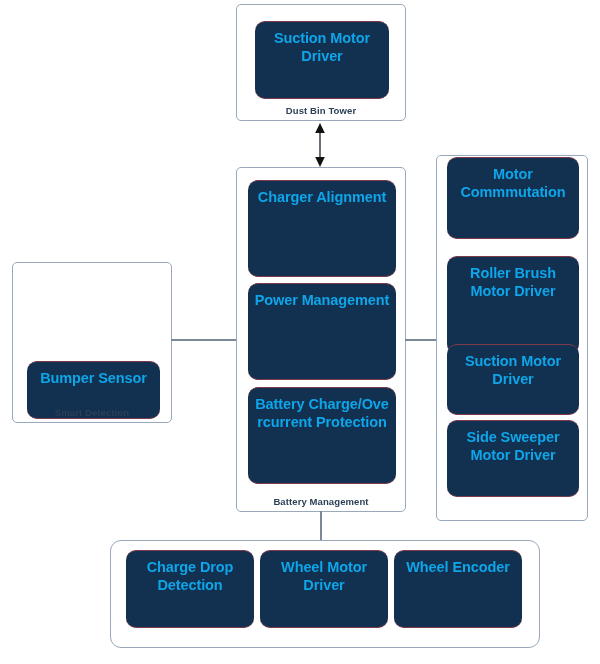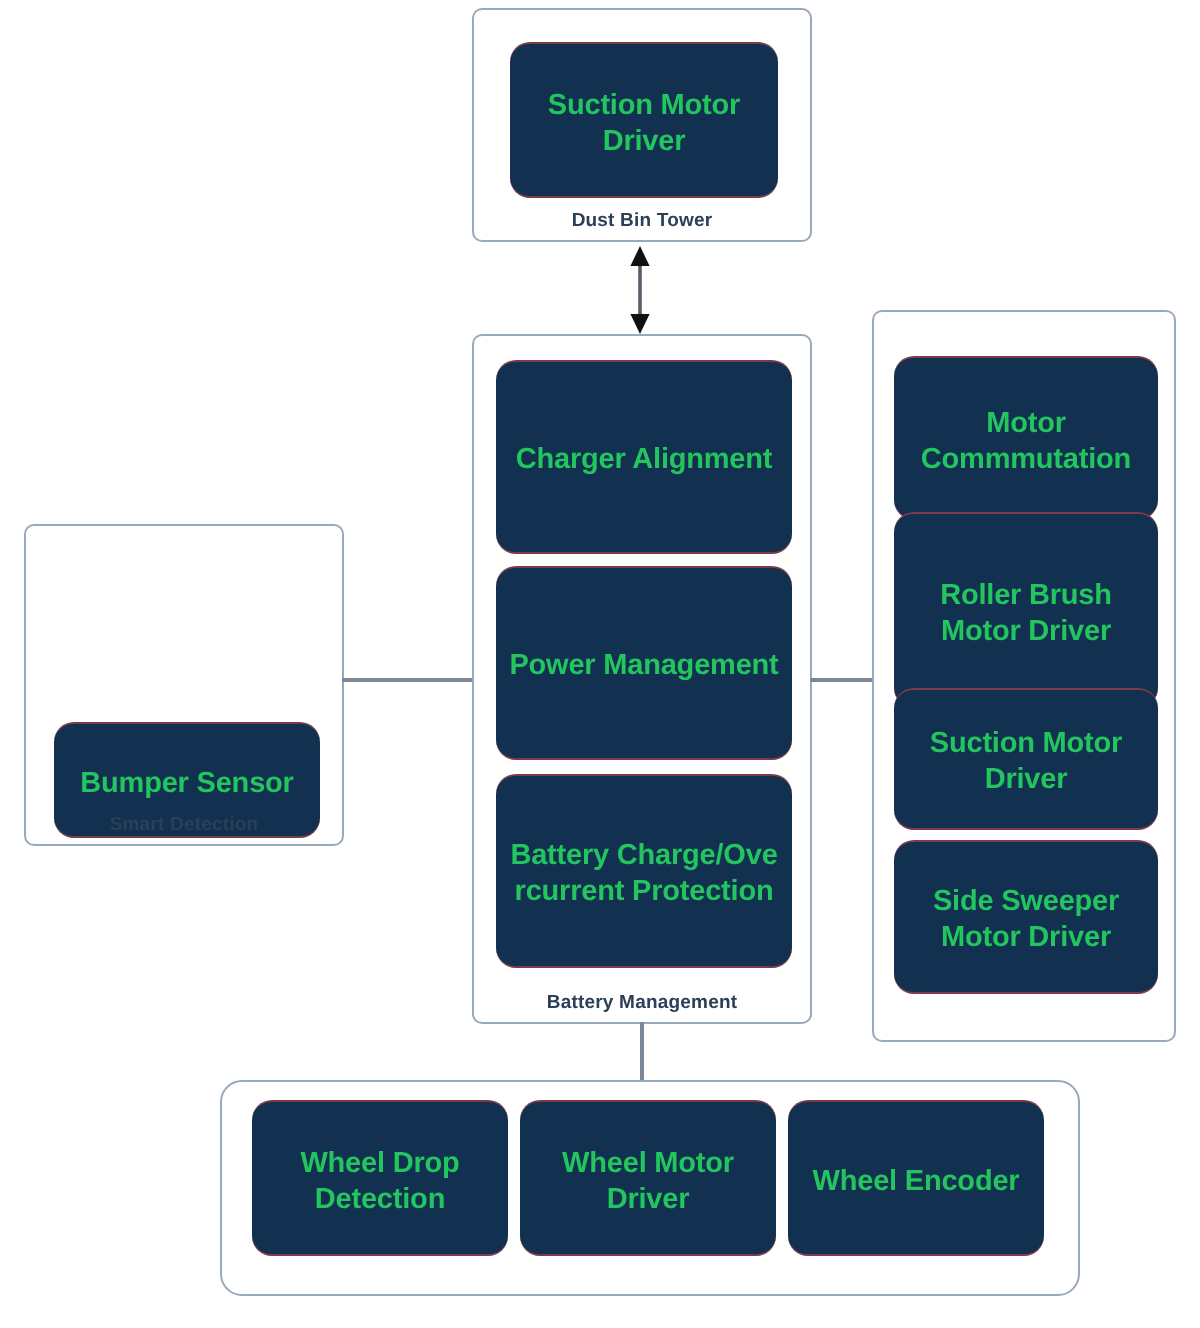--- a/index.html
+++ b/index.html
@@ -46,28 +46,28 @@
   }
 
   
   .node {
     position: absolute;
     box-sizing: border-box;
     background: #123050;
     border-radius: 10px;
     border-top: 1px solid #7d3b4a;
     border-bottom: 1px solid #7d3b4a;
-    color: #22c55e;
+    color: #0ea5e9;
     font-size: 14.5px;
     font-weight: bold;
     line-height: 18px;
     text-align: center;
     display: flex;
     justify-content: center;
-    align-items: center;
+    align-items: flex-start;
     padding: 7px 5px 4px 5px;
     letter-spacing: -0.1px;
   }
   .node > span { display: block; width: 100%; }
   .node.wrapbreak > span { word-break: break-all; }
 
   
   .conn {
     position: absolute;
     background: #7b8898;
@@ -118,37 +118,37 @@
       <span>Battery Charge/Overcurrent Protection</span>
     </div>
     <div class="group-label">Battery Management</div>
   </div>
 
   <div class="conn h" style="left:405px; top:339px; width:32px;"></div>
 
   <div class="conn v" style="left:320px; top:511px; width:1.6px; height:30px;"></div>
 
   <div class="group" style="left:436px; top:155px; width:152px; height:366px;">
-    <div class="node" style="left:10px; top:22px; width:132px; height:82px;">
+    <div class="node" style="left:10px; top:1px; width:132px; height:82px;">
       <span>Motor Commmutation</span>
     </div>
     <div class="node" style="left:10px; top:100px; width:132px; height:98px;">
       <span>Roller Brush Motor Driver</span>
     </div>
     <div class="node" style="left:10px; top:188px; width:132px; height:71px;">
       <span>Suction Motor Driver</span>
     </div>
     <div class="node" style="left:10px; top:264px; width:132px; height:77px;">
       <span>Side Sweeper Motor Driver</span>
     </div>
   </div>
 
   <div class="group round" style="left:110px; top:540px; width:430px; height:108px;">
     <div class="node" style="left:15px; top:9px; width:128px; height:78px;">
-      <span>Wheel Drop Detection</span>
+      <span>Charge Drop Detection</span>
     </div>
     <div class="node" style="left:283px; top:9px; width:128px; height:78px;">
       <span>Wheel Encoder</span>
     </div>
     <div class="node" style="left:149px; top:9px; width:128px; height:78px;">
       <span>Wheel Motor Driver</span>
     </div>
   </div>
 
 </div>

